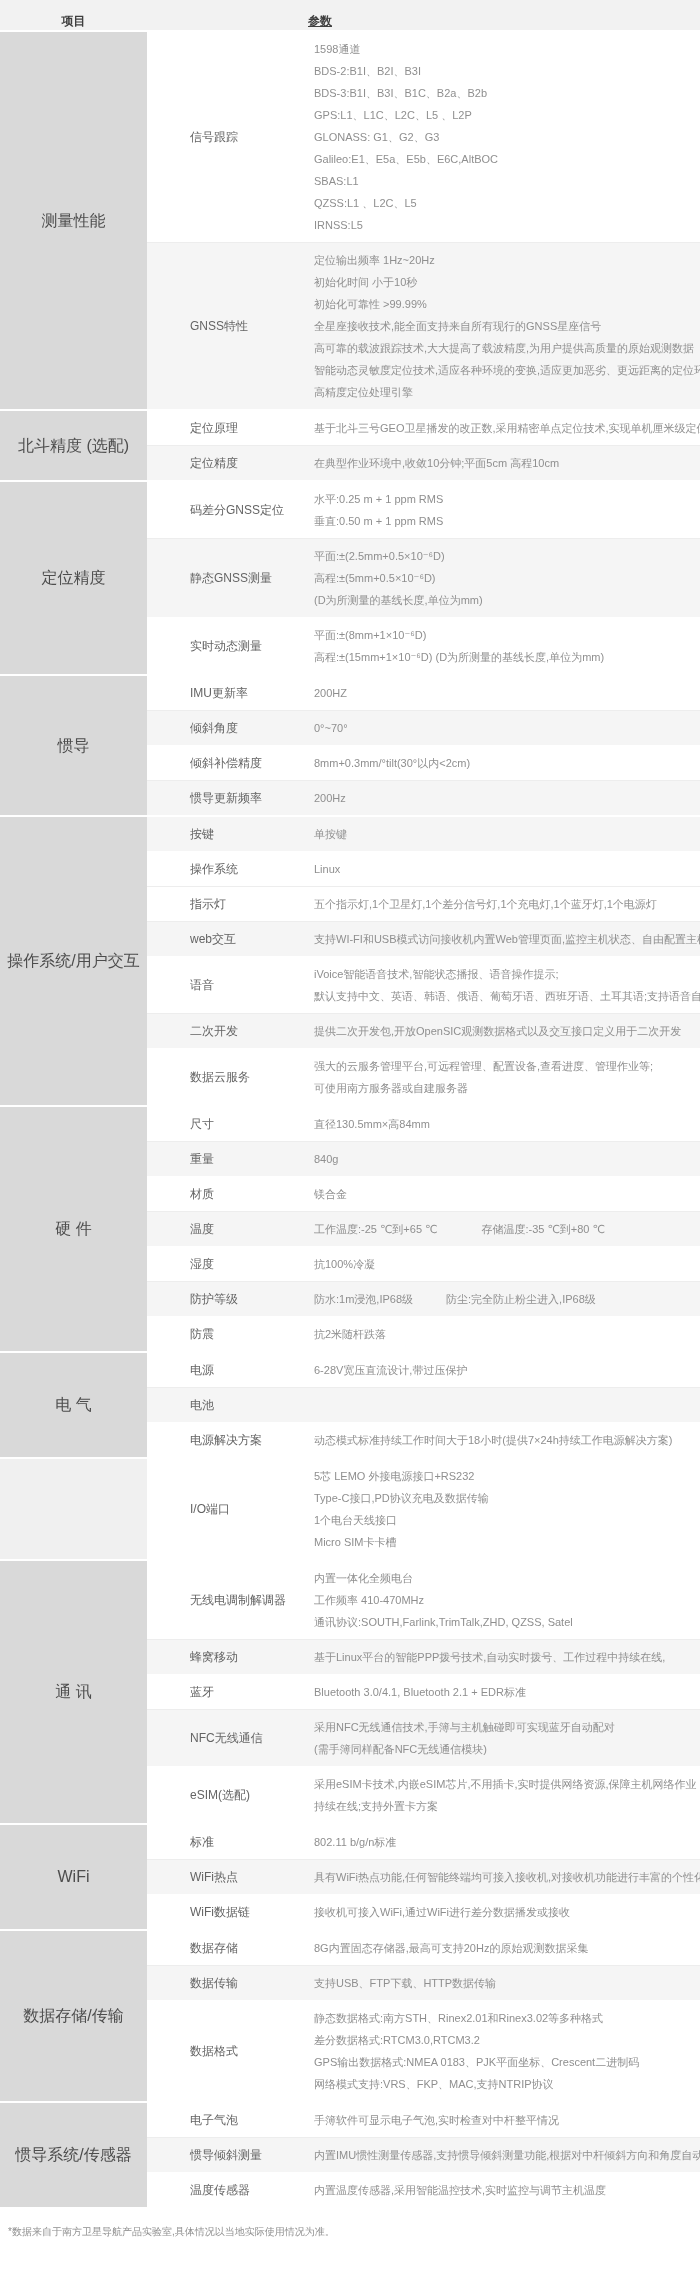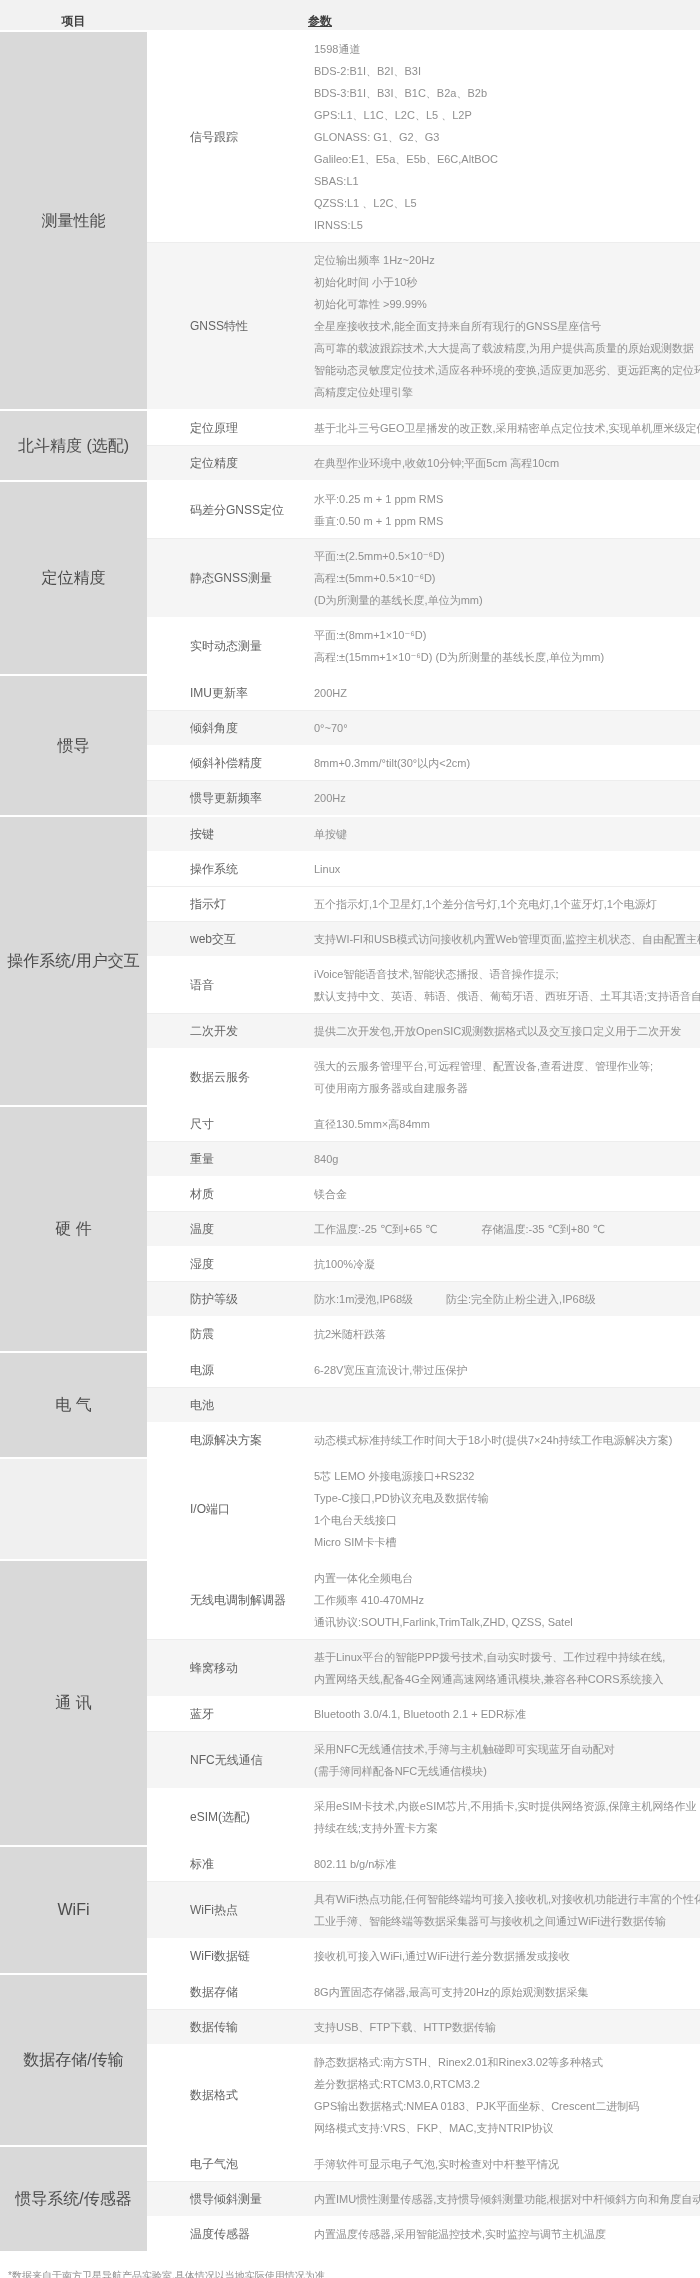--- a/index.html
+++ b/index.html
@@ -292,21 +292,20 @@
             <div class="vals">
               <div class="val">内置一体化全频电台</div>
               <div class="val">工作频率 410-470MHz</div>
               <div class="val">通讯协议:SOUTH,Farlink,TrimTalk,ZHD, QZSS, Satel</div>
             </div>
           </div>
           <div class="row g">
             <div class="sub">蜂窝移动</div>
             <div class="vals">
               <div class="val">基于Linux平台的智能PPP拨号技术,自动实时拨号、工作过程中持续在线,</div>
-              <div class="val">内置网络天线,配备4G全网通高速网络通讯模块,兼容各种CORS系统接入</div>
             </div>
           </div>
           <div class="row w">
             <div class="sub">蓝牙</div>
             <div class="vals">
               <div class="val">Bluetooth 3.0/4.1, Bluetooth 2.1 + EDR标准</div>
             </div>
           </div>
           <div class="row g">
             <div class="sub">NFC无线通信</div>
@@ -330,21 +329,20 @@
           <div class="row w">
             <div class="sub">标准</div>
             <div class="vals">
               <div class="val">802.11 b/g/n标准</div>
             </div>
           </div>
           <div class="row g">
             <div class="sub">WiFi热点</div>
             <div class="vals">
               <div class="val">具有WiFi热点功能,任何智能终端均可接入接收机,对接收机功能进行丰富的个性化定制;</div>
-              <div class="val">工业手簿、智能终端等数据采集器可与接收机之间通过WiFi进行数据传输</div>
             </div>
           </div>
           <div class="row w">
             <div class="sub">WiFi数据链</div>
             <div class="vals">
               <div class="val">接收机可接入WiFi,通过WiFi进行差分数据播发或接收</div>
             </div>
           </div>
         </div>
       </div>

